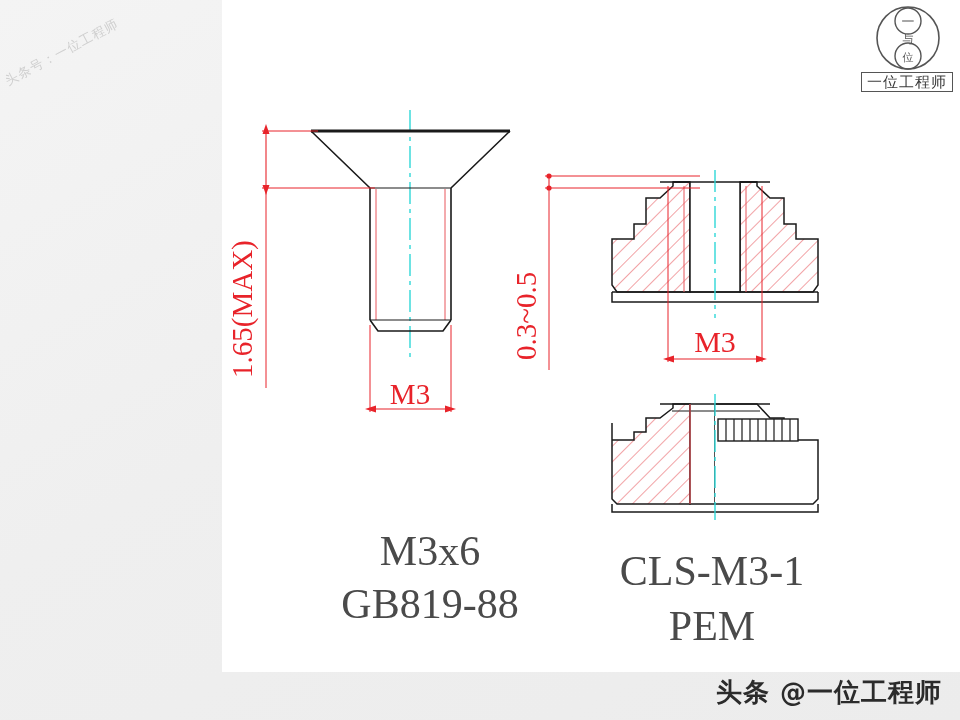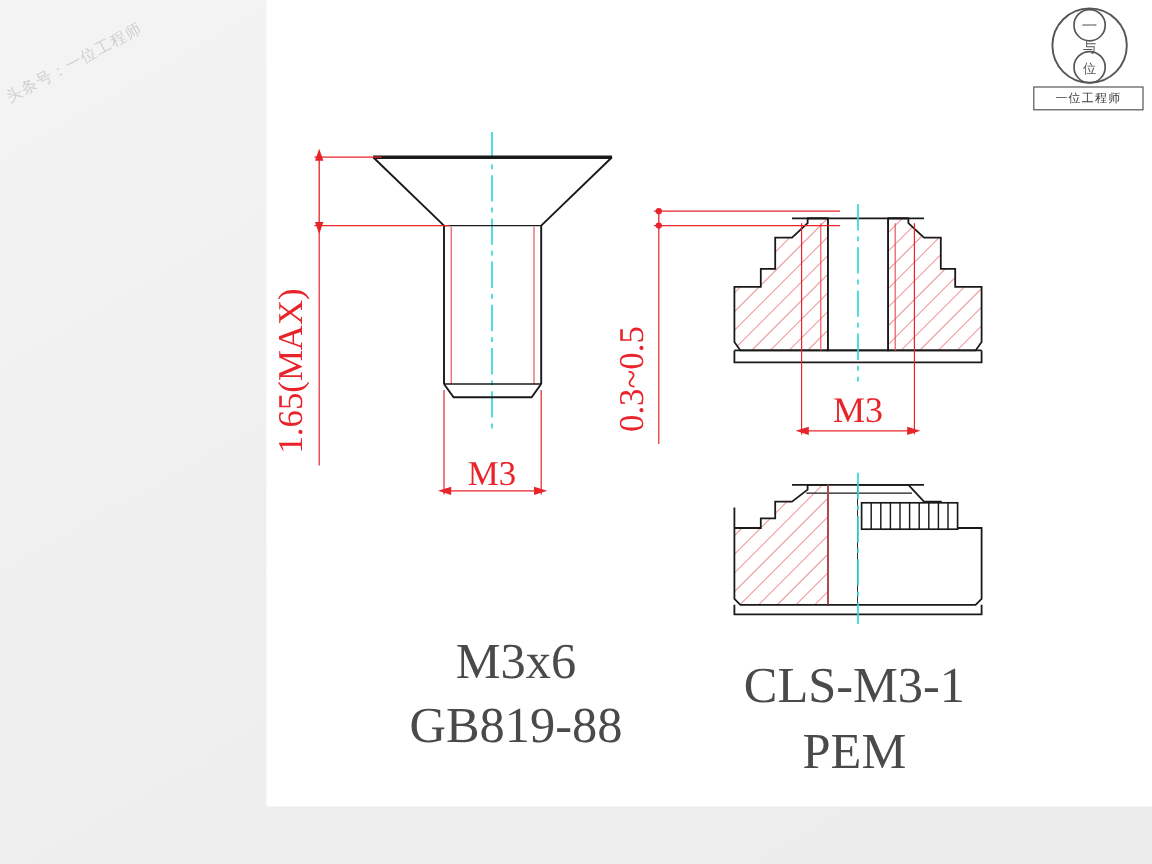--- a/index.html
+++ b/index.html
@@ -45,21 +45,21 @@
     left: 0;
     bottom: 0;
     width: 92px;
     height: 20px;
     border: 1px solid #555;
     box-sizing: border-box;
     display: flex;
     align-items: center;
     justify-content: center;
     font-family: "DejaVu Sans", sans-serif;
-    font-size: 10px;
+    font-size: 15px;
     color: #3a3a3a;
     letter-spacing: 1px;
     background: rgba(255,255,255,0.75);
   }
   
   #wm-diag {
     position: absolute;
     left: 2px;
     top: 74px;
     transform: rotate(-28deg);
@@ -233,14 +233,15 @@
       <circle cx="47" cy="17" r="13" fill="none" stroke="#555" stroke-width="1.4"></circle>
       <circle cx="47" cy="52" r="13" fill="none" stroke="#555" stroke-width="1.4"></circle>
       <text x="47" y="22" text-anchor="middle" font-size="13" fill="#555" font-family="DejaVu Sans, sans-serif">一</text>
       <text x="47" y="39" text-anchor="middle" font-size="11" fill="#555" font-family="DejaVu Sans, sans-serif">与</text>
       <text x="47" y="57" text-anchor="middle" font-size="11" fill="#555" font-family="DejaVu Sans, sans-serif">位</text>
     </svg>
     <div id="logo-caption">一位工程师</div>
   </div>
 
   <div id="wm-diag">头条号：一位工程师</div>
+  <div id="wm-bottom">头条 @一位工程师</div>
 
 </div>
 
 </body></html>

